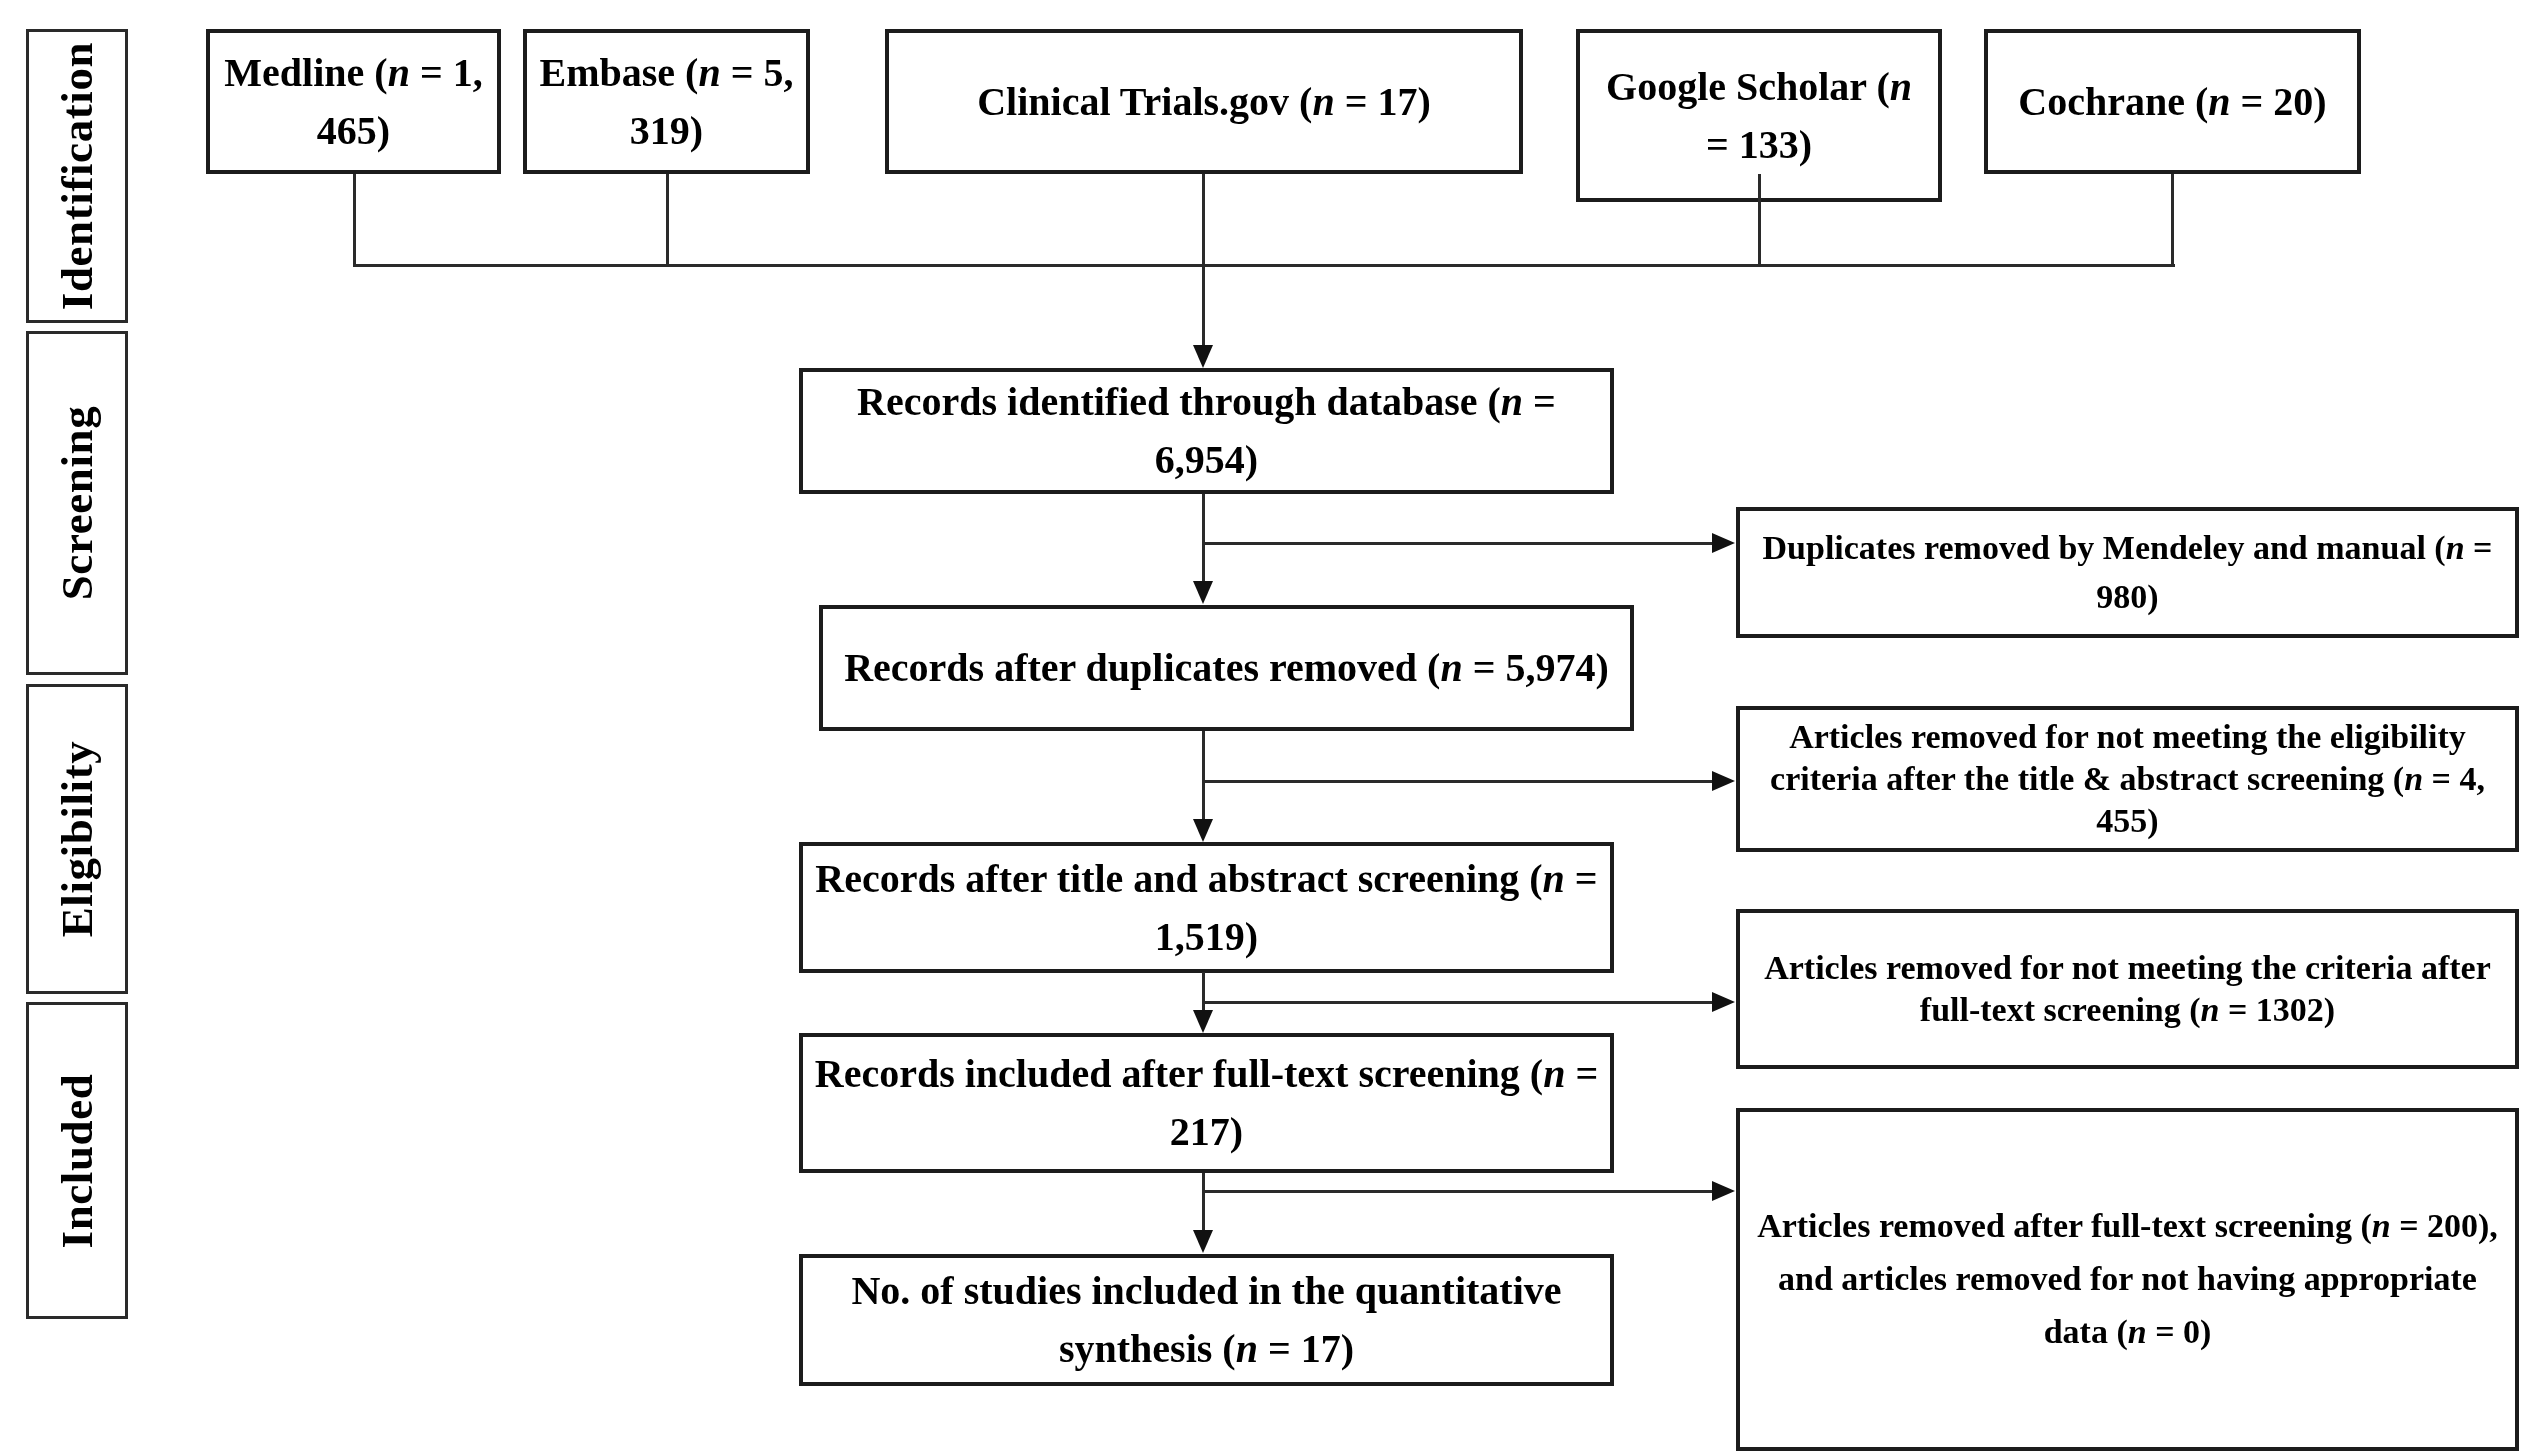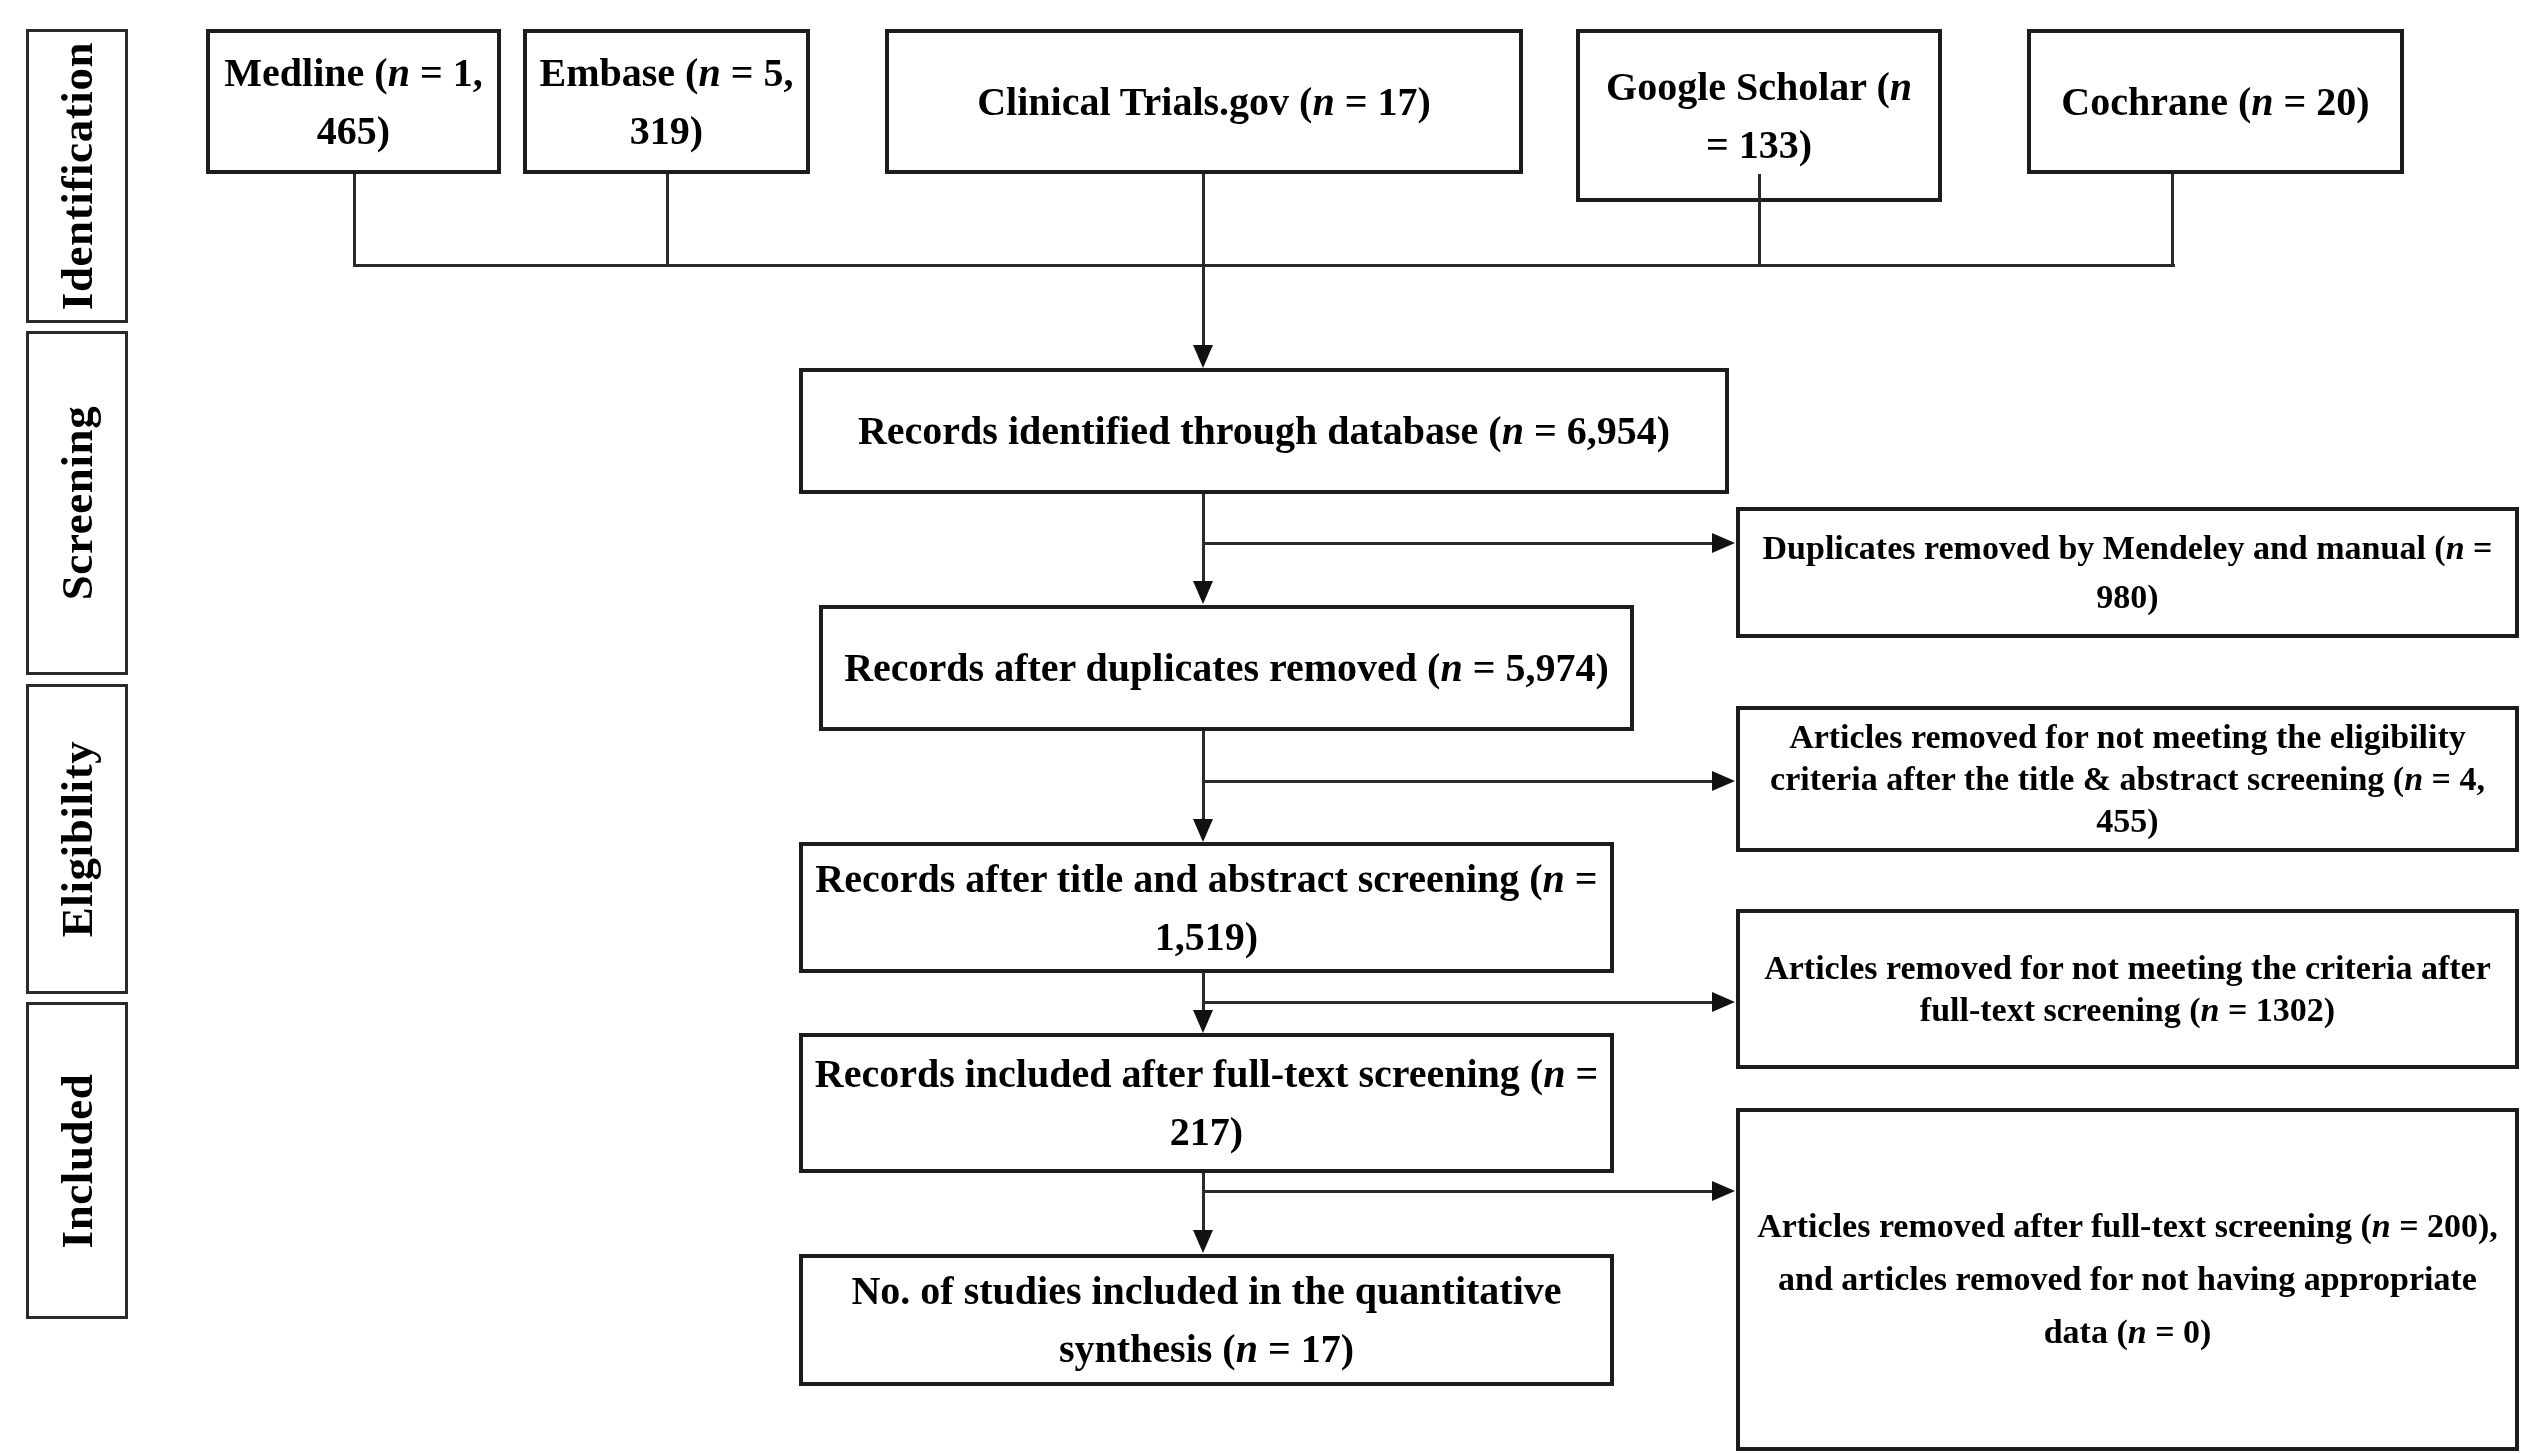--- a/index.html
+++ b/index.html
@@ -76,25 +76,25 @@
   </div>
   <div class="box srcbox" style="left:523px;top:29px;width:287px;height:145px;">
     <span>Embase (<i class="nv">n</i> = 5, 319)</span>
   </div>
   <div class="box srcbox" style="left:885px;top:29px;width:638px;height:145px;">
     <span>Clinical Trials.gov (<i class="nv">n</i> = 17)</span>
   </div>
   <div class="box srcbox" style="left:1576px;top:29px;width:366px;height:173px;">
     <span>Google Scholar (<i class="nv">n</i> = 133)</span>
   </div>
-  <div class="box srcbox" style="left:1984px;top:29px;width:377px;height:145px;margin-left:43px;">
+  <div class="box srcbox" style="left:1984px;top:29px;width:377px;height:145px;">
     <span>Cochrane (<i class="nv">n</i> = 20)</span>
   </div>
 
-  <div class="box flowbox" style="left:799px;top:368px;width:930px;height:126px;">
+  <div class="box flowbox" style="left:799px;top:368px;width:815px;height:126px;">
     <span>Records identified through database (<i class="nv">n</i> = 6,954)</span>
   </div>
   <div class="box flowbox" style="left:799px;top:605px;width:815px;height:126px;margin-left:20px;">
     <span>Records after duplicates removed (<i class="nv">n</i> = 5,974)</span>
   </div>
   <div class="box flowbox" style="left:799px;top:842px;width:815px;height:131px;">
     <span>Records after title and abstract screening (<i class="nv">n</i> = 1,519)</span>
   </div>
   <div class="box flowbox" style="left:799px;top:1033px;width:815px;height:140px;">
     <span>Records included after full-text screening (<i class="nv">n</i> = 217)</span>

